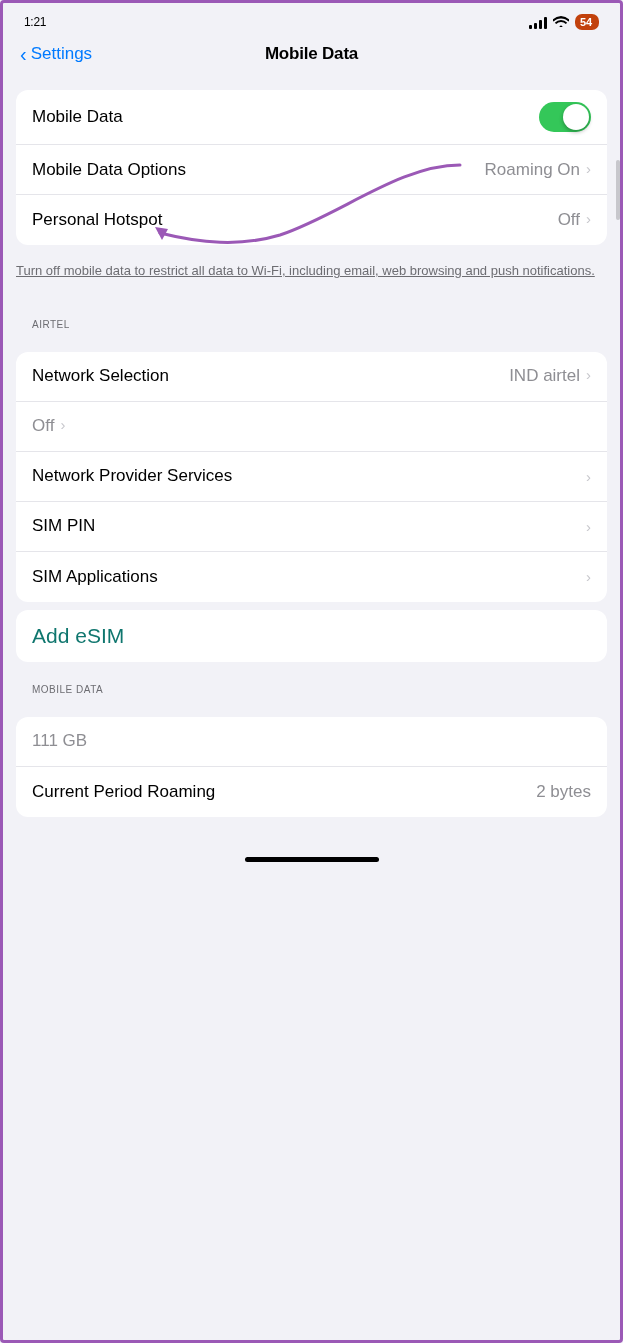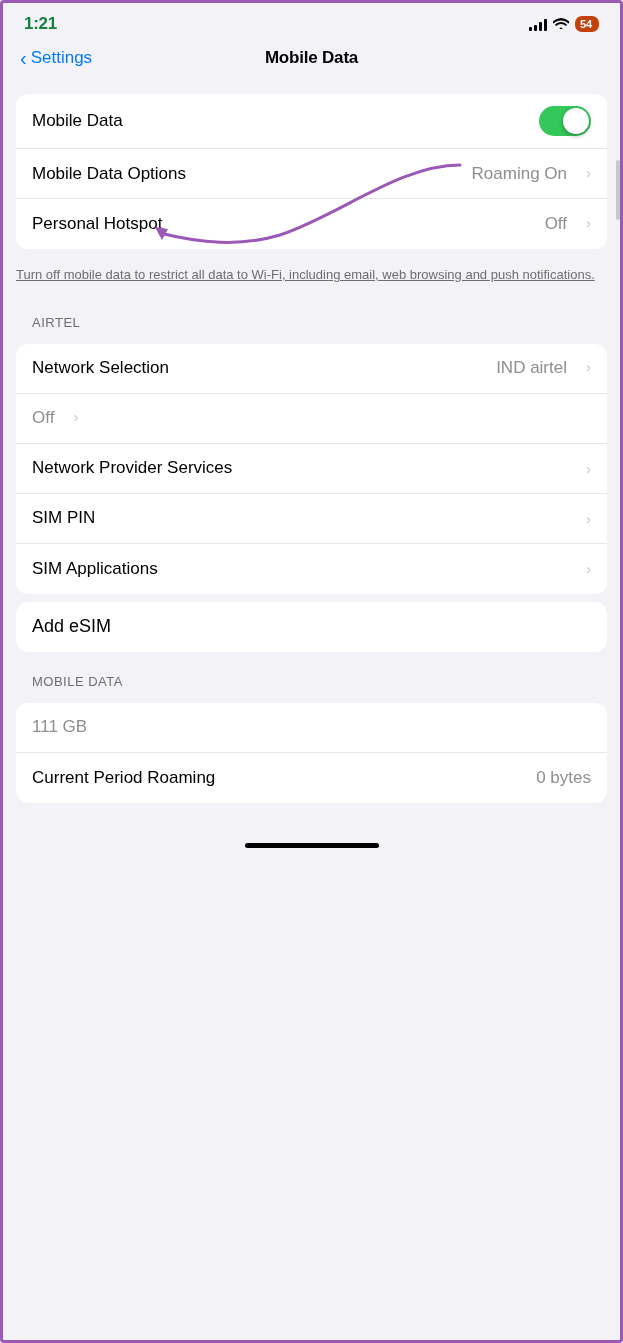--- a/index.html
+++ b/index.html
@@ -20,23 +20,23 @@
     
     .status-bar {
       display: flex;
       align-items: center;
       justify-content: space-between;
       padding: 14px 24px 6px 24px;
       background: #f2f2f7;
     }
 
     .status-time {
-      font-size: 17px;
-      font-weight: 700;
-      color: #15803d;
+      font-size: 12px;
+      font-weight: 400;
+      color: #000000;
       letter-spacing: -0.3px;
     }
 
     .status-icons {
       display: flex;
       align-items: center;
       gap: 6px;
     }
 
     .signal-bars {
@@ -124,27 +124,27 @@
 
     
     .section {
       margin: 0 16px 8px 16px;
       background: #fff;
       border-radius: 12px;
       overflow: hidden;
     }
 
     .section-label {
-      font-size: 13px;
+      font-size: 10px;
       font-weight: 400;
       color: #6d6d72;
       text-transform: uppercase;
       letter-spacing: 0.5px;
       padding: 6px 16px 6px 16px;
-      margin: 8px 16px;
+      margin: 16px 16px;
     }
 
     .section-note {
       font-size: 13px;
       color: #6d6d72;
       padding: 8px 16px 16px 16px;
       line-height: 1.5;
       text-decoration: underline;
     }
 
@@ -167,21 +167,21 @@
       font-size: 17px;
       color: #000;
       flex: 1;
     }
 
     .row-value {
       font-size: 17px;
       color: #8e8e93;
       display: flex;
       align-items: flex-start;
-      gap: 17px;
+      gap: 4px;
     }
 
     .chevron {
       color: #c7c7cc;
       font-size: 15px;
       margin-left: 2px;
     }
 
     
     .toggle {
@@ -221,22 +221,22 @@
       background: #fff;
       border-radius: 12px;
       overflow: hidden;
     }
 
     .esim-row {
       padding: 14px 16px;
     }
 
     .esim-label {
-      font-size: 18px;
-      color: #000000;
+      font-size: 21px;
+      color: #0f766e;
       cursor: pointer;
     }
 
     
     .home-indicator {
       width: 134px;
       height: 5px;
       background: #000;
       border-radius: 3px;
       margin: 16px auto 8px auto;
@@ -382,20 +382,20 @@
   <div class="section-label" style="margin-top: 16px;">MOBILE DATA</div>
 
   <div class="section">
 
     <div class="row">
       <span class="row-value">111 GB</span>
     </div>
 
     <div class="row">
       <span class="row-label">Current Period Roaming</span>
-      <span class="row-value">0 bytes</span>
+      <span class="row-value">2 bytes</span>
     </div>
 
   </div>
 
 </div>
 
 <div class="home-indicator"></div>
 
 </body></html>

